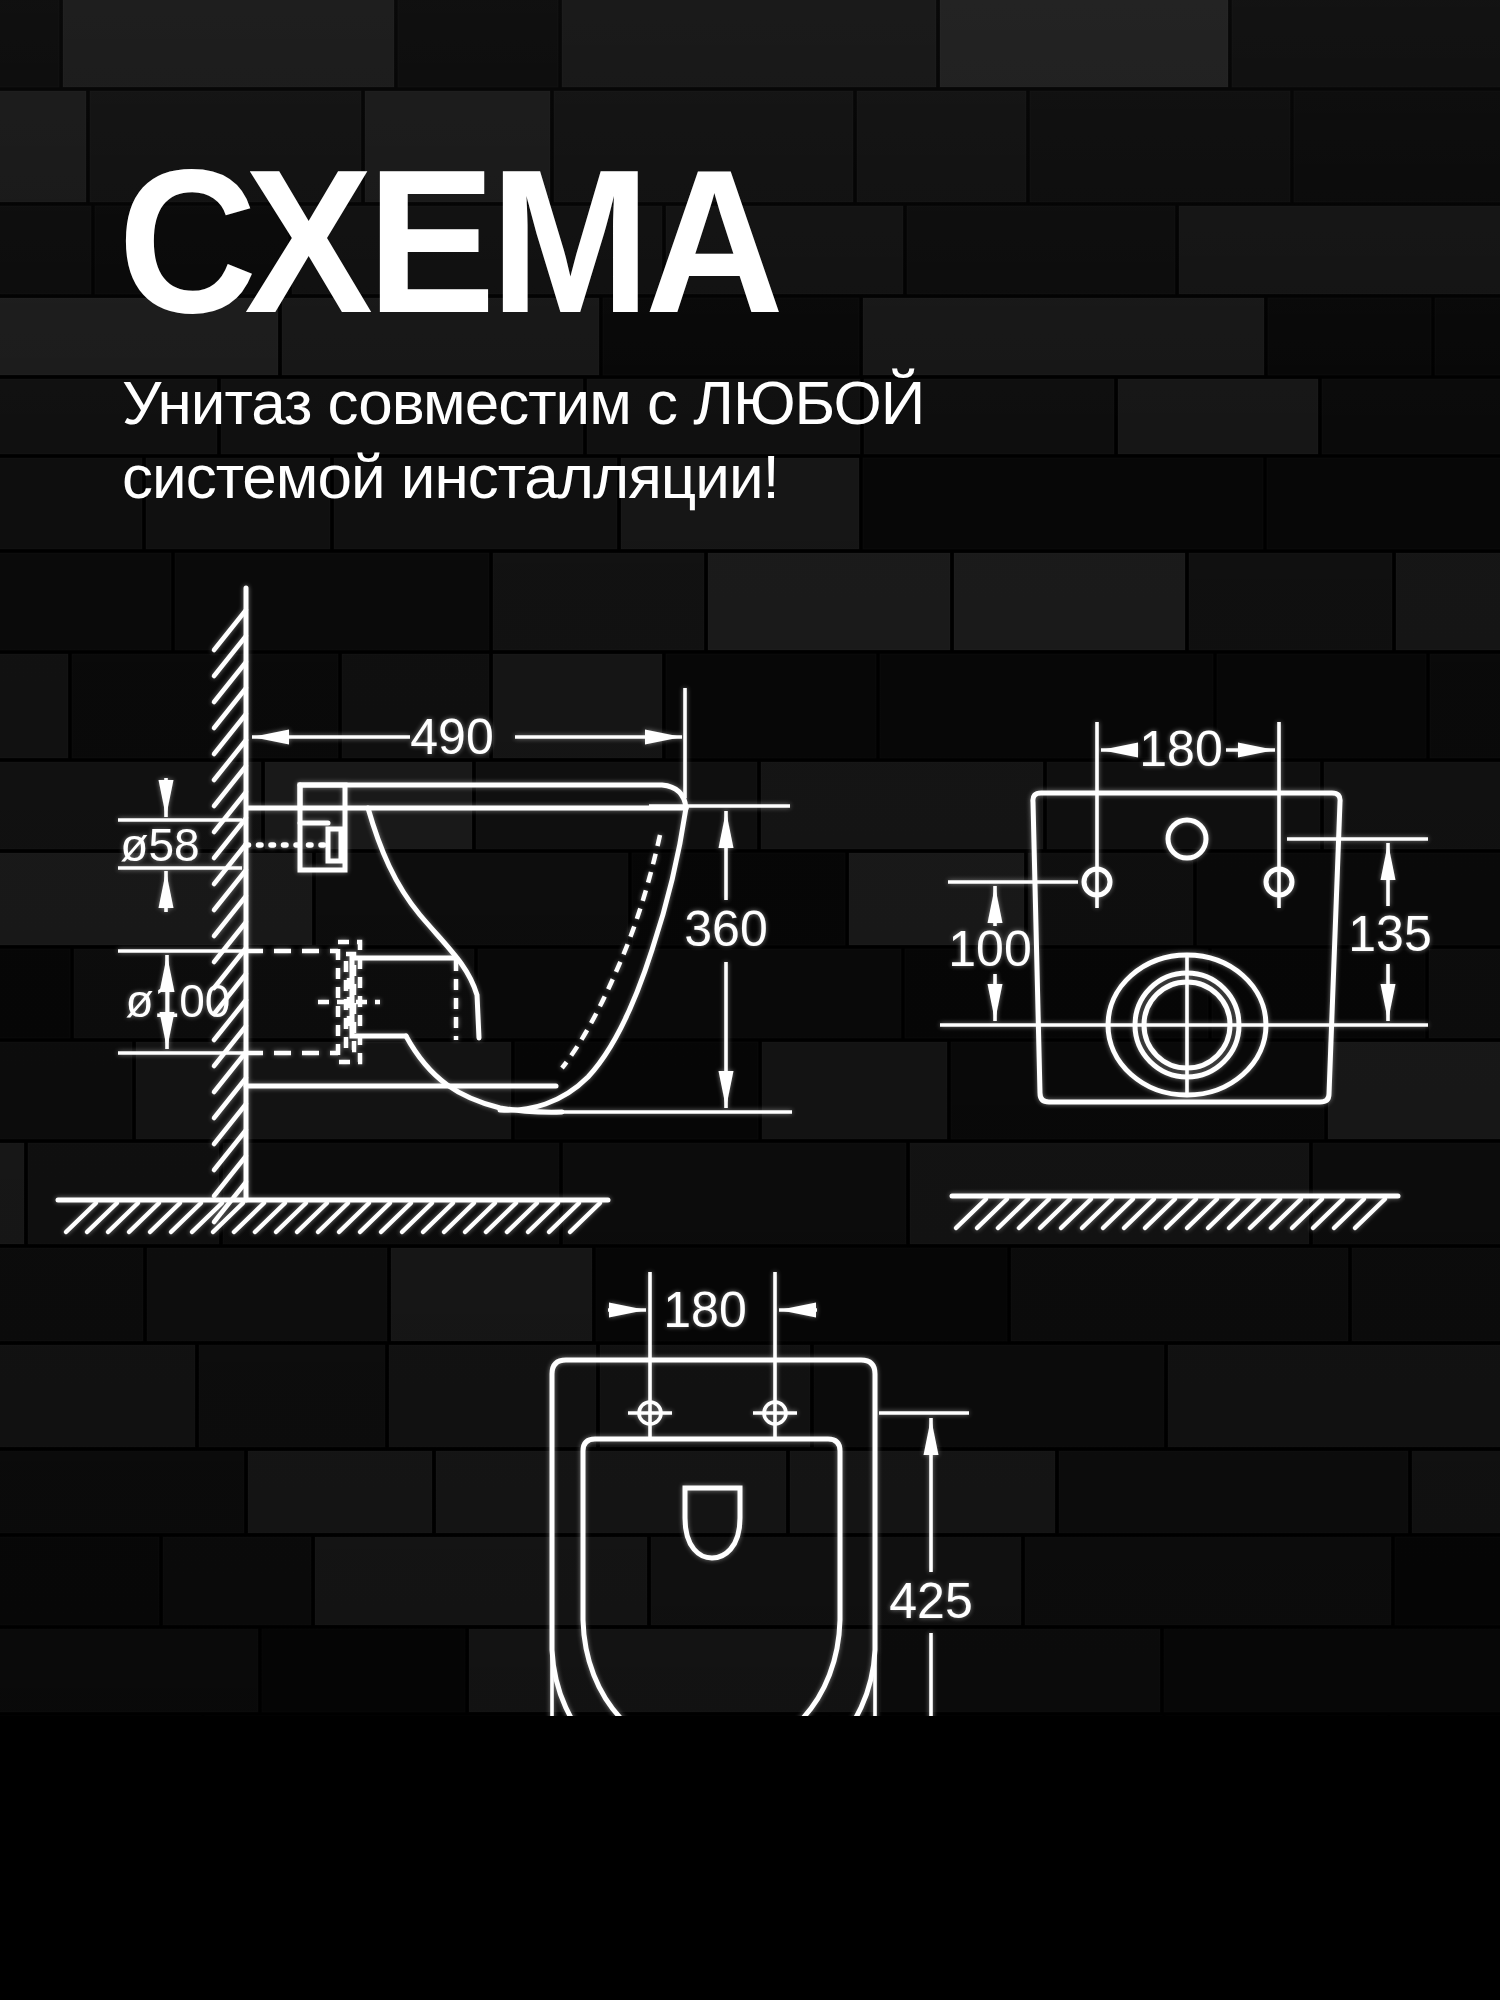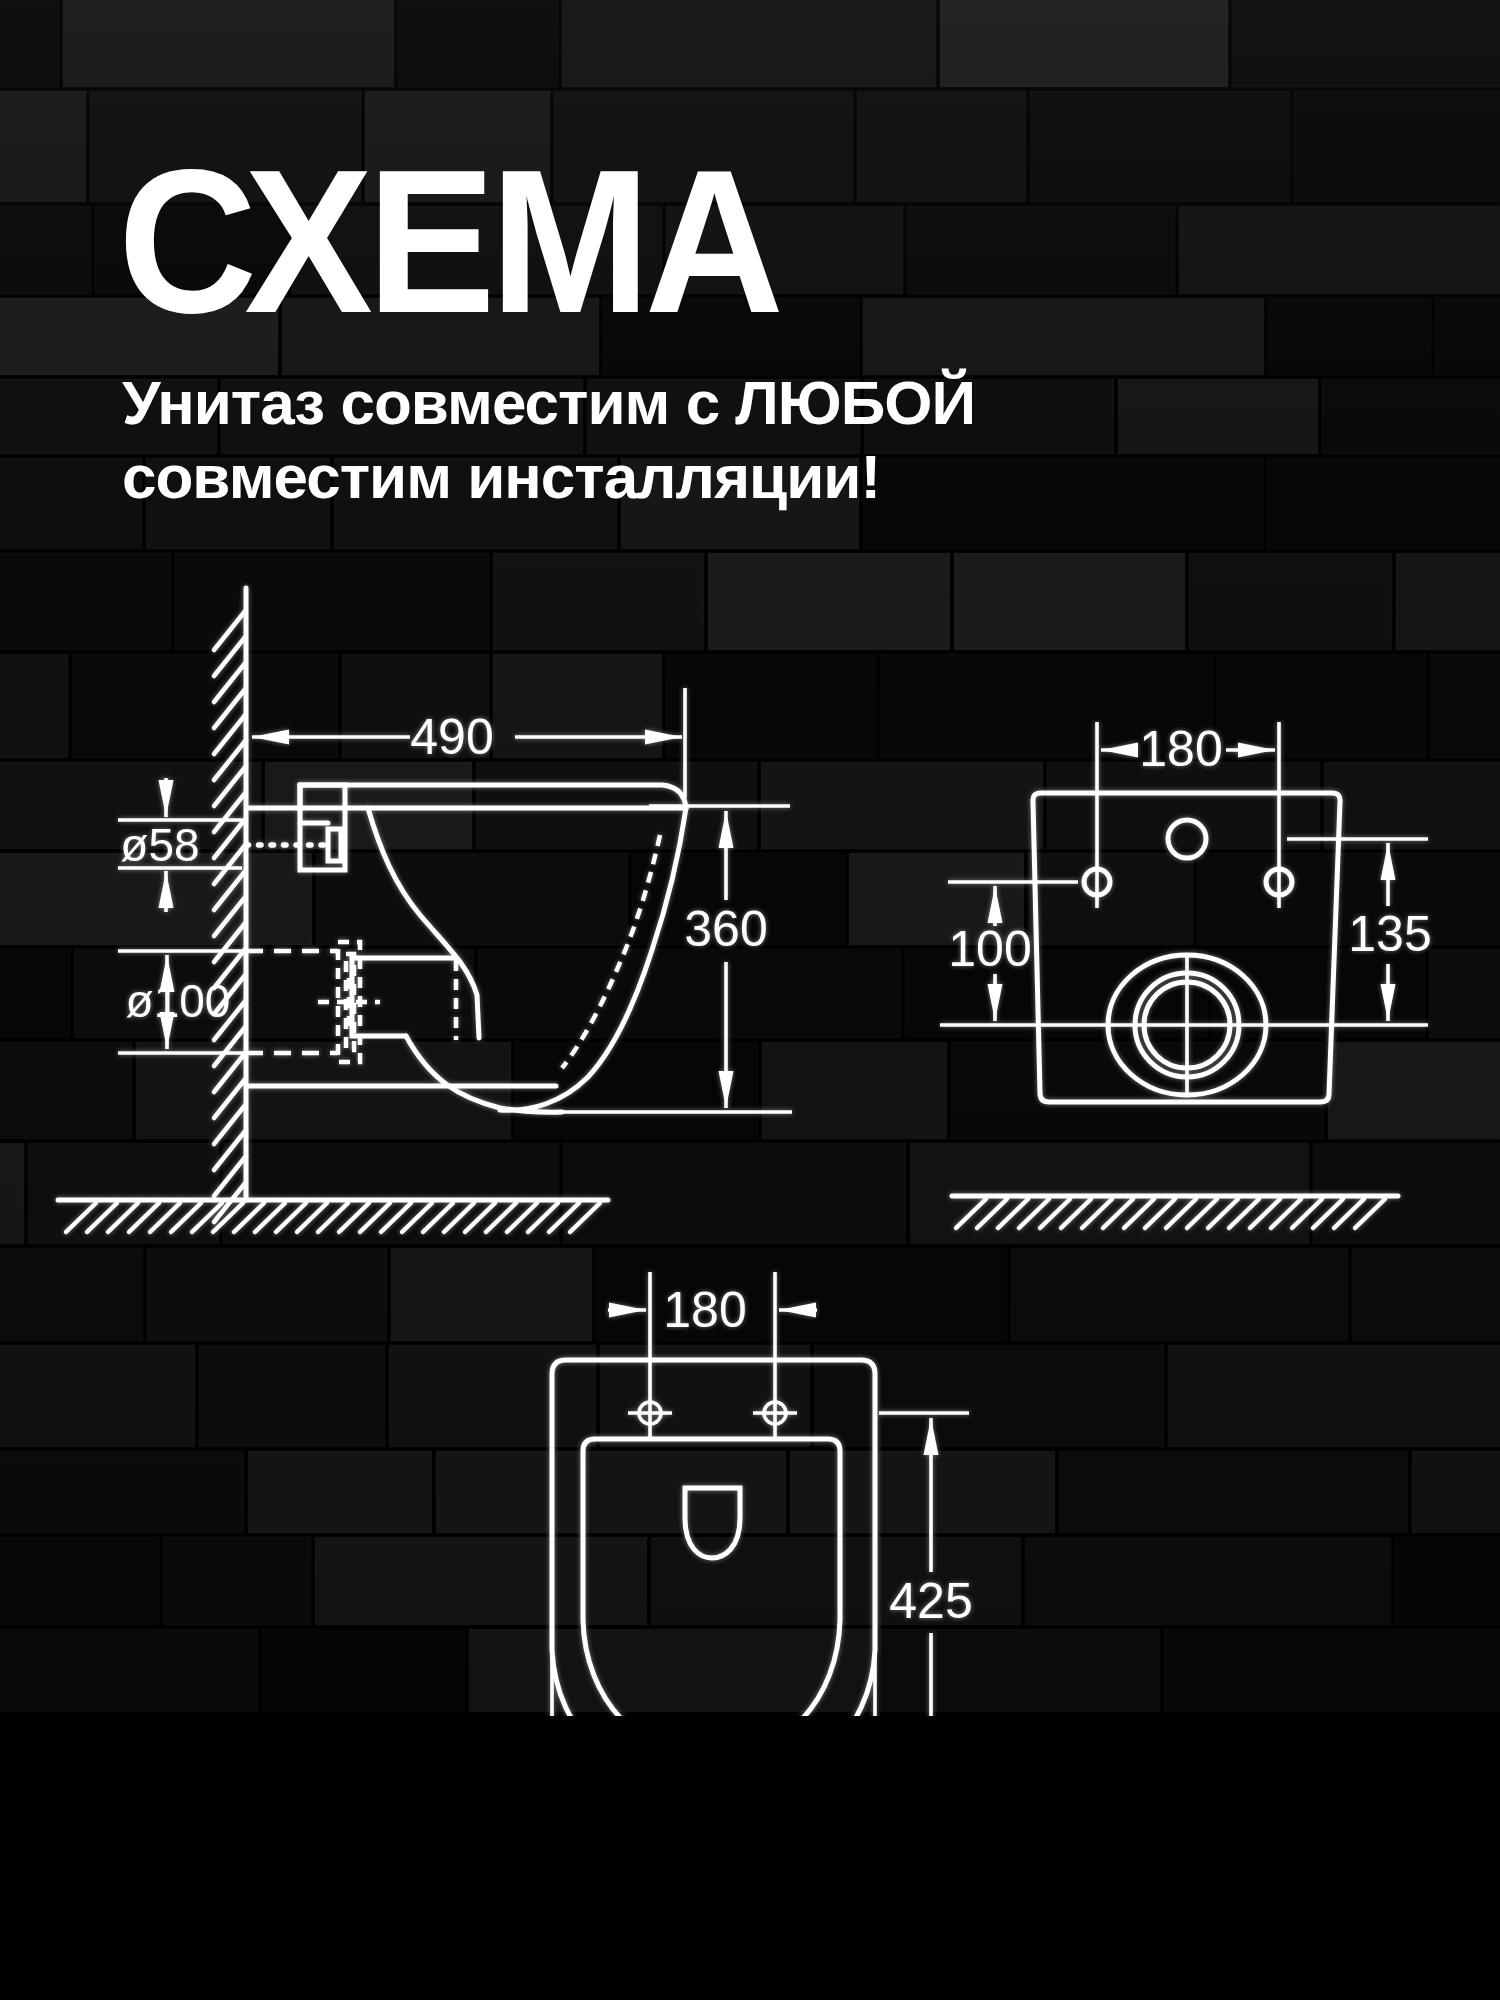--- a/index.html
+++ b/index.html
@@ -12,21 +12,21 @@
     position:absolute;left:0;top:0;width:1500px;height:2000px;pointer-events:none;
     background:linear-gradient(180deg, rgba(255,255,255,0.035) 0%, rgba(0,0,0,0) 22%, rgba(0,0,0,0.18) 62%, rgba(0,0,0,0.42) 100%);
   }
   .title{
     position:absolute;left:118px;top:138px;margin:0;
     color:#fff;font-size:205px;font-weight:bold;letter-spacing:-6px;line-height:1;
     transform:scaleX(0.94);transform-origin:left top;white-space:nowrap;
   }
   .subtitle{
     position:absolute;left:122px;top:366px;color:#fff;
-    font-size:62px;font-weight:bold;letter-spacing:-1px;line-height:74px;white-space:nowrap;
+    font-size:62px;font-weight:normal;letter-spacing:-1px;line-height:74px;white-space:nowrap;
   }
   svg.diagram{
     position:absolute;left:0;top:0;
     filter:drop-shadow(0 0 2.5px rgba(255,255,255,0.45));
   }
   svg.diagram .ln{stroke:#fff;stroke-width:5;fill:none;stroke-linecap:round;}
   svg.diagram .thin{stroke:#fff;stroke-width:3.6;fill:none;}
   svg.diagram .dash{stroke:#fff;stroke-width:4.5;fill:none;stroke-dasharray:17 11;}
   svg.diagram .dash2{stroke:#fff;stroke-width:4.5;fill:none;stroke-dasharray:11 8;}
   svg.diagram .dot{stroke:#fff;stroke-width:5.5;fill:none;stroke-dasharray:2.5 10;stroke-linecap:round;}
@@ -174,21 +174,21 @@
       <rect x="947" y="1933" width="296" height="74" fill="#1b1b1b" stroke="rgba(255,255,255,0.025)"></rect>
       <rect x="1247" y="1933" width="209" height="74" fill="#070707" stroke="rgba(255,255,255,0.025)"></rect>
       <rect x="1460" y="1933" width="222" height="74" fill="#1b1b1b" stroke="rgba(255,255,255,0.025)"></rect>
     </svg>
   <div class="vignette"></div>
 
   <h1 class="title">СХЕМА</h1>
 
   <div class="subtitle">
     <div>Унитаз совместим с ЛЮБОЙ</div>
-    <div>совместим инсталляции!</div>
+    <div>системой инсталляции!</div>
   </div>
 
   <svg class="diagram" width="1500" height="2000" viewBox="0 0 1500 2000" xmlns="http://www.w3.org/2000/svg">
     <defs>
       <marker id="arr" markerUnits="userSpaceOnUse" markerWidth="40" markerHeight="20" refX="37" refY="10" orient="auto">
         <path d="M0,2.5 L37,10 L0,17.5 Z" fill="#ffffff"></path>
       </marker>
     </defs>
 
     <g>

